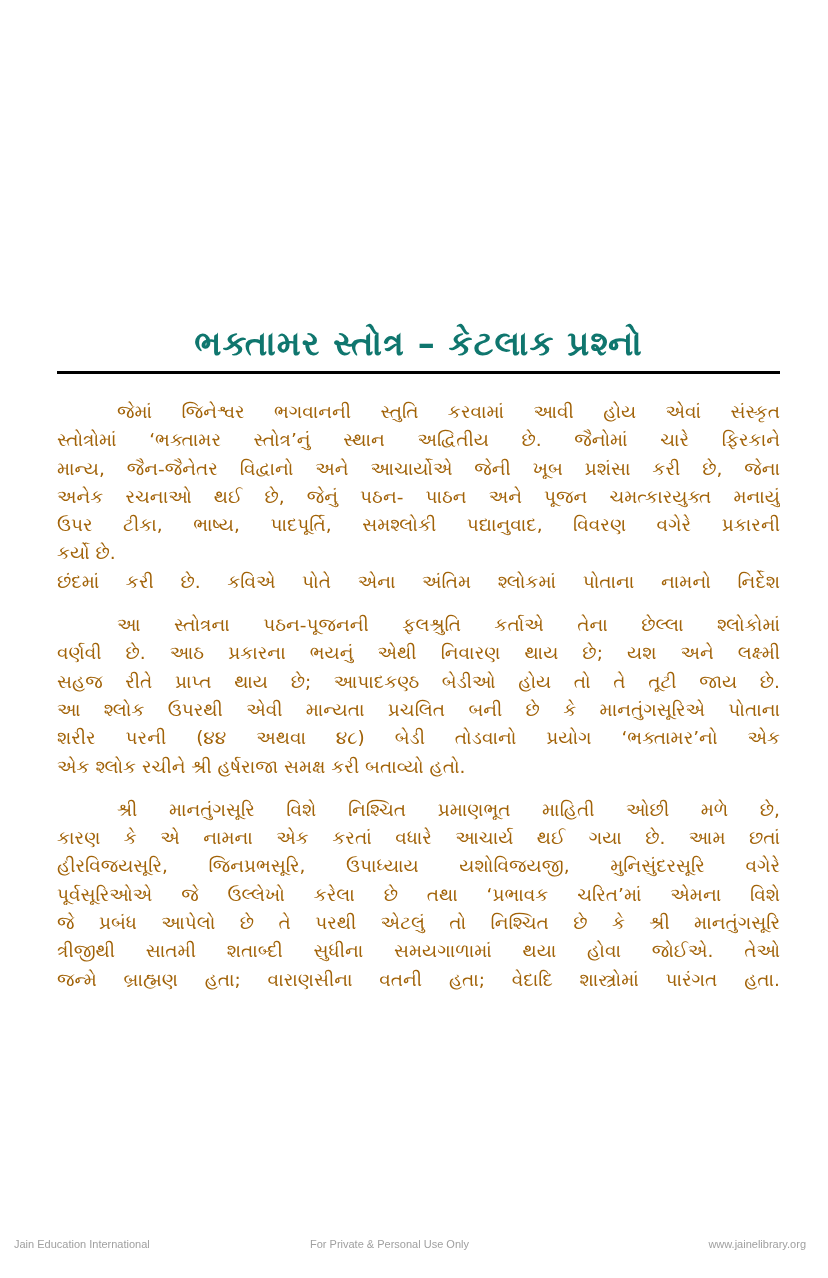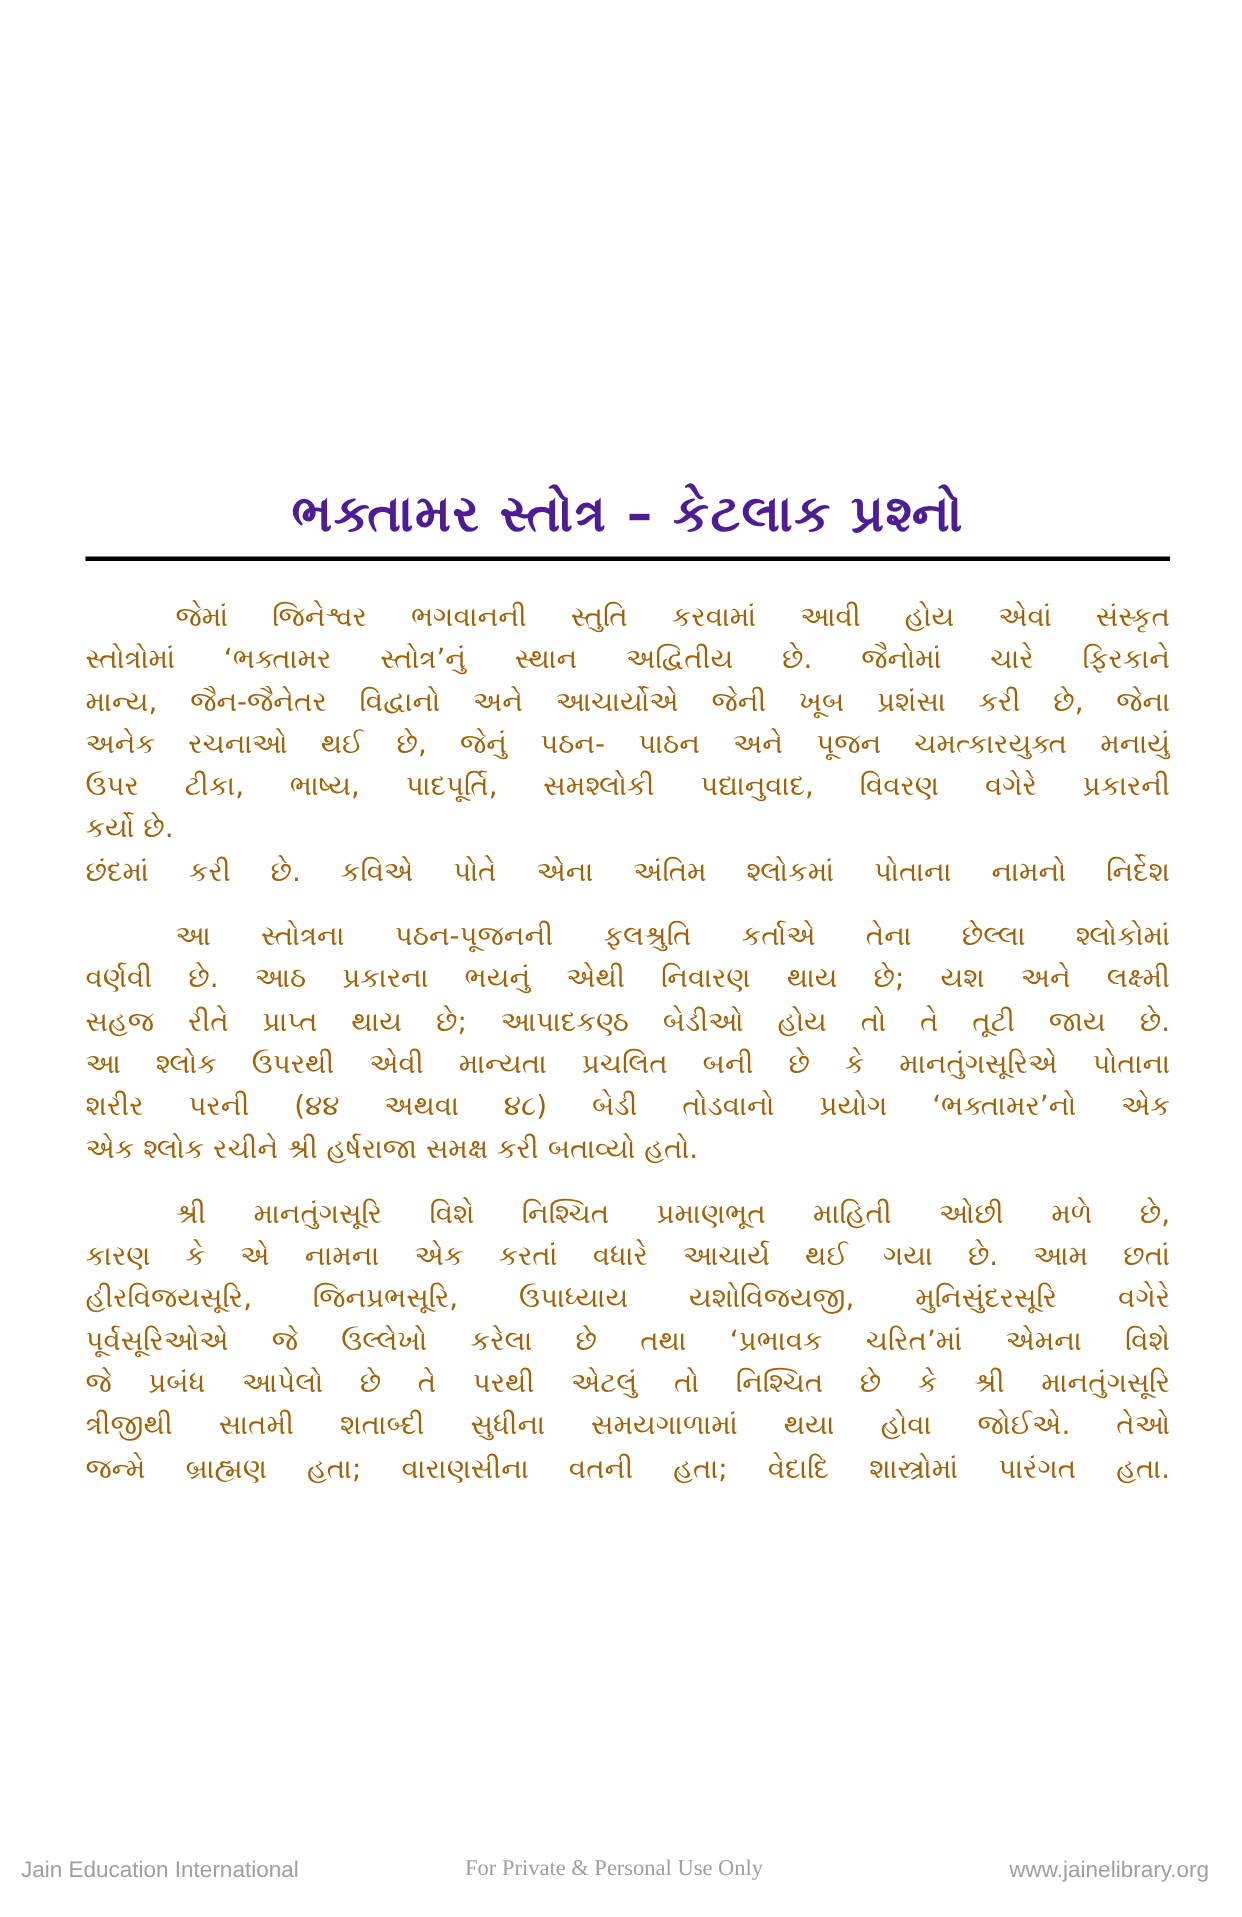--- a/index.html
+++ b/index.html
@@ -1,33 +1,33 @@
 <!DOCTYPE html>
 <html><head>
 <meta charset="utf-8">
 <style>
   html, body { margin: 0; padding: 0; background: #ffffff; }
   body { width: 828px; height: 1278px; position: relative; overflow: hidden;
          font-family: "DejaVu Sans", sans-serif; color: #111; }
   .page { position: absolute; left: 0; top: 0; width: 828px; height: 1278px; }
   .title { position: absolute; left: 57px; width: 723px; top: 318px; height: 50px;
            text-align: center; font-size: 34px; font-weight: bold; line-height: 50px;
-           letter-spacing: 1px; color: #4c1d95; }
+           letter-spacing: 1px; color: #0f766e; }
   .rule { position: absolute; left: 57px; width: 723px; top: 371px; height: 3px; background: #000; }
   .body-text { position: absolute; left: 57px; width: 723px; top: 398px; }
   .line { height: 28.3px; line-height: 28.3px; font-size: 18.5px; white-space: nowrap;
           text-align: justify; text-align-last: justify; overflow: hidden; color: #a16207; }
   .line.indent { padding-left: 60px; }
   .line.last { text-align-last: left; }
   .para-gap { height: 15px; }
   .footer { position: absolute; top: 1238px; left: 0; width: 828px; height: 20px;
-            font-family: "Liberation Sans", sans-serif; font-size: 15px; color: #a0a0a0; }
+            font-family: "Liberation Sans", sans-serif; font-size: 11px; color: #a0a0a0; }
   .footer span { position: absolute; top: 0; white-space: nowrap; }
   .f-left { left: 14px; }
-  .f-mid { left: 310px; font-family: Liberation Serif, serif; }
+  .f-mid { left: 310px; }
   .f-right { right: 22px; }
 </style>
 </head>
 <body>
 
 <div class="page">
   <div class="title">ભક્તામર સ્તોત્ર – કેટલાક પ્રશ્નો</div>
   <div class="rule"></div>
 
   <div class="body-text">

